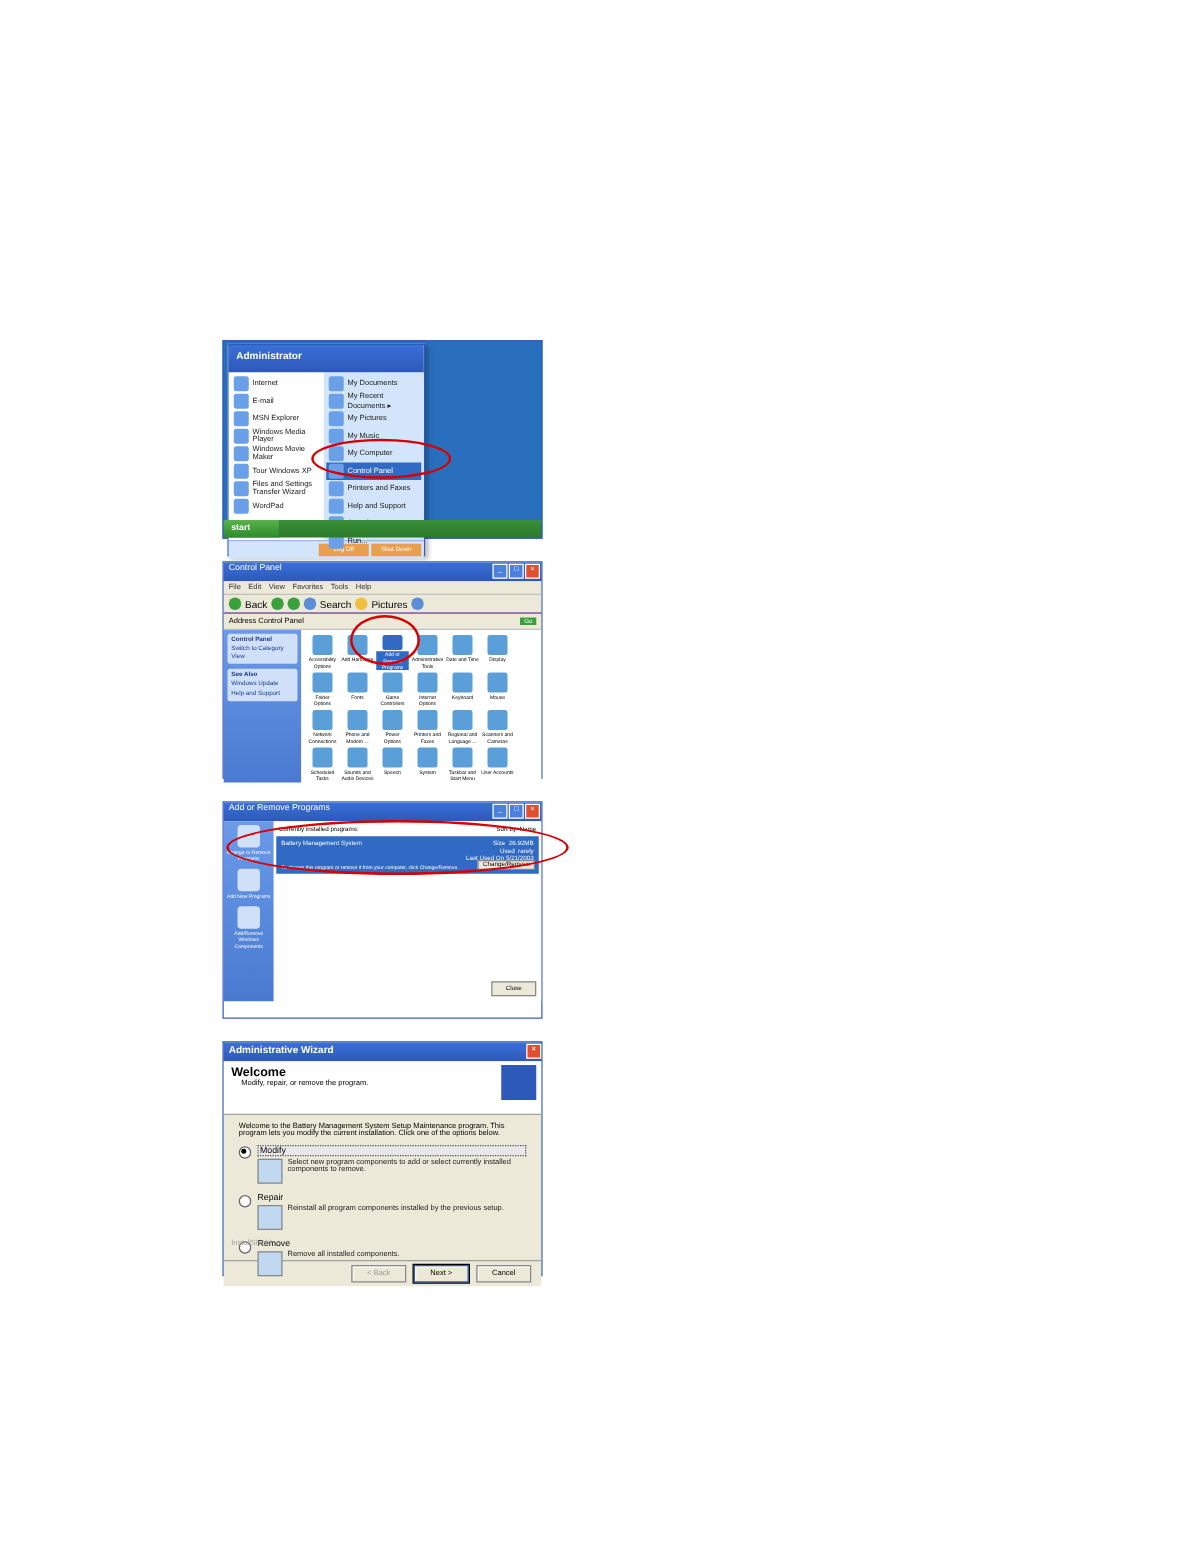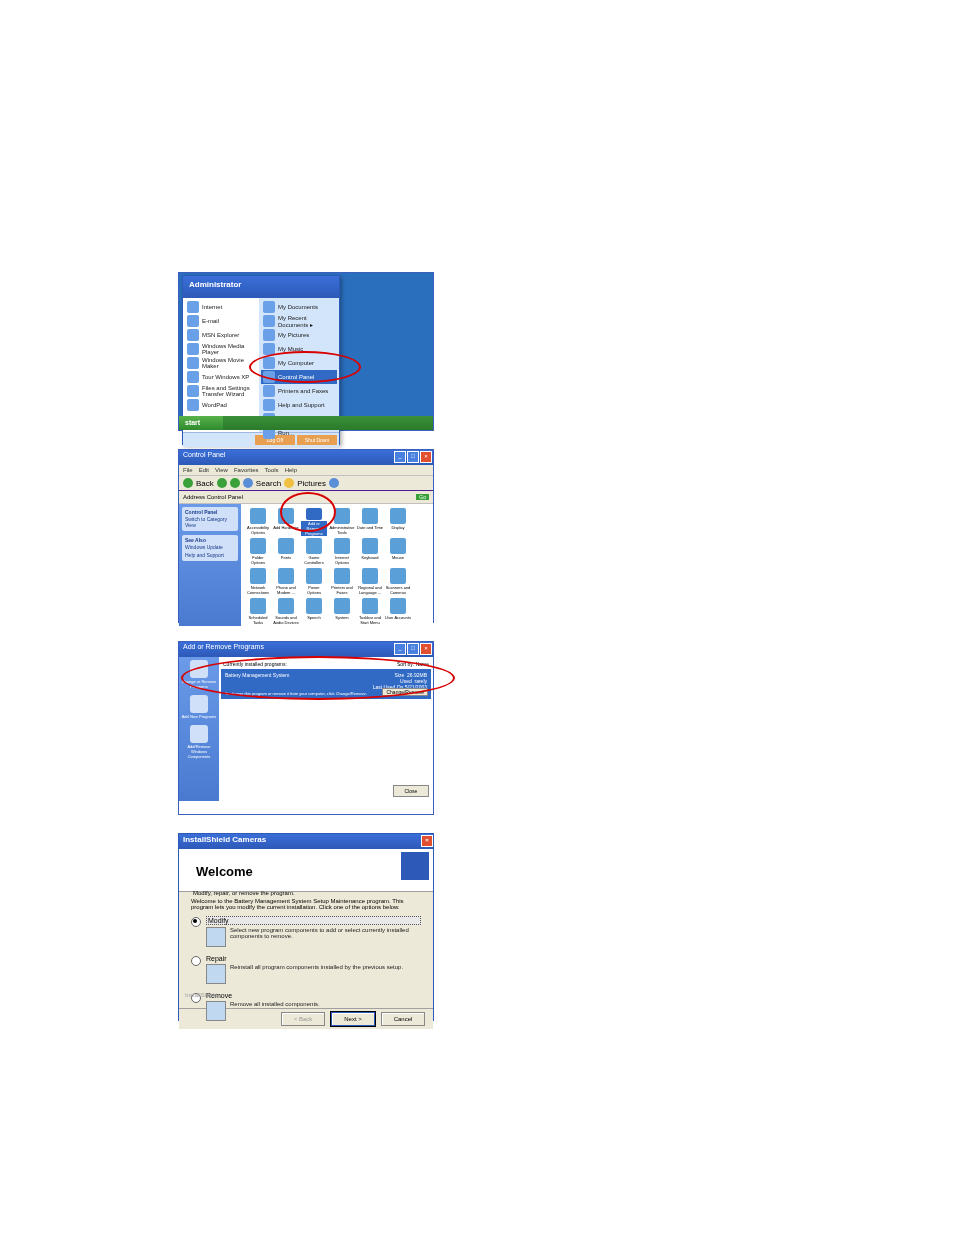--- a/index.html
+++ b/index.html
@@ -60,21 +60,21 @@
   .arp-top{height:10px;font-size:5px;display:flex;justify-content:space-between;align-items:center;padding:0 2px;}
   .arp-sel{background:#316ac5;color:#fff;padding:3px 4px;font-size:5px;position:relative;height:30px;box-sizing:border-box;}
   .arp-sel .row{display:flex;justify-content:space-between;}
   .arp-sel .chg{position:absolute;right:3px;bottom:3px;background:#ece9d8;color:#000;border:1px solid #888;padding:0 3px;font-size:5px;}
   .arp-close{position:absolute;right:4px;bottom:4px;width:34px;height:10px;border:1px solid #888;background:#ece9d8;font-size:5px;text-align:center;line-height:10px;}
   .ellipse3{position:absolute;left:2px;top:14px;width:270px;height:40px;border:2px solid #d80000;border-radius:50%;pointer-events:none;}
   
   .fig4{height:188px;background:#ece9d8;border:1px solid #2d59b8;}
   .is-title{height:14px;background:linear-gradient(#3a6fd8,#2d59b8);color:#fff;font-size:8px;font-weight:bold;padding:1px 0 0 4px;display:flex;justify-content:space-between;}
   .is-head{background:#fff;border-bottom:1px solid #a0a0a0;height:34px;padding:4px 6px;position:relative;}
-  .is-head h3{margin:11px;font-size:13px;font-weight:bold;}
+  .is-head h3{margin:0;font-size:10px;font-weight:bold;}
   .is-head .sub{font-size:6px;padding-left:8px;}
   .is-head .logo{position:absolute;right:4px;top:3px;width:28px;height:28px;background:#2d59b8;}
   .is-body{padding:6px 12px;height:116px;box-sizing:border-box;background:#ece9d8;font-size:6px;}
   .is-intro{margin-bottom:6px;}
   .opt{display:flex;align-items:flex-start;gap:5px;margin-bottom:8px;}
   .opt .rb{width:8px;height:8px;border:1px solid #666;border-radius:50%;background:#fff;flex-shrink:0;margin-top:1px;position:relative;}
   .opt .rb.on::after{content:"";position:absolute;left:1px;top:1px;width:4px;height:4px;background:#000;border-radius:50%;}
   .opt .lbl{font-size:7px;}
   .opt .lbl.sel{border:1px dotted #555;padding:0 1px;background:#e8e8e8;}
   .opt .row2{display:flex;gap:4px;align-items:flex-start;margin-top:2px;}
@@ -377,21 +377,21 @@
             <div class="chg">Change/Remove</div>
           </div>
           <div class="arp-close">Close</div>
         </div>
       </div>
       <div class="ellipse3"></div>
     </div>
 
     <div class="fig fig4">
       <div class="is-title">
-        <span>InstallShield Cameras</span>
+        <span>Administrative Wizard</span>
         <div class="btns">
             <div class="tbtn close">×</div>
           </div>
       </div>
       <div class="is-head">
         <h3>Welcome</h3>
         <div class="sub">Modify, repair, or remove the program.</div>
         <div class="logo"></div>
       </div>
       <div class="is-body">

